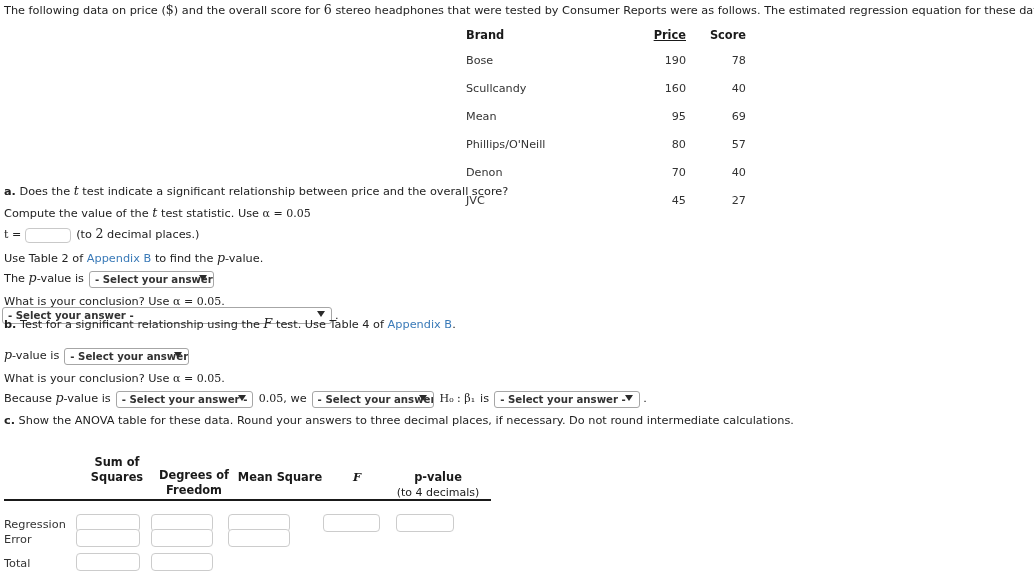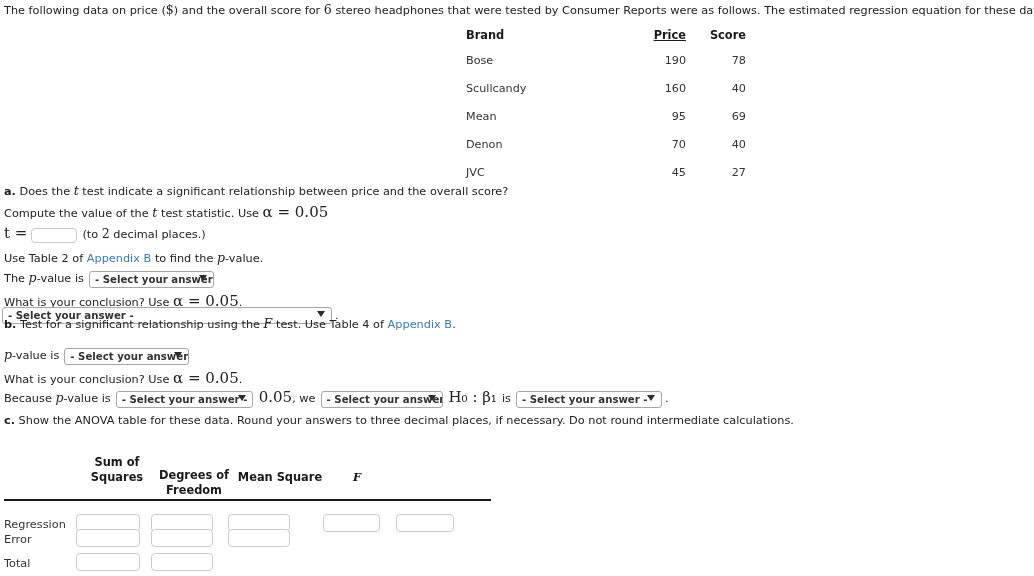--- a/index.html
+++ b/index.html
@@ -35,21 +35,21 @@
     font-family: "DejaVu Serif", "Liberation Serif", serif;
     font-style: italic;
     font-size: 12.6px;
   }
   .mathup {
     font-family: "DejaVu Serif", "Liberation Serif", serif;
     font-size: 12.6px;
   }
   .eqn {
     font-family: "DejaVu Serif", "Liberation Serif", serif;
-    font-size: 15px;
+    font-size: 11px;
   }
   .num6 {
     font-family: "DejaVu Serif", "Liberation Serif", serif;
     font-size: 12.6px;
   }
   
   .data-table {
     position: absolute;
     left: 466px;
     top: 28px;
@@ -205,20 +205,25 @@
         <td class="brand-c">Scullcandy</td>
         <td class="price-c">160</td>
         <td class="score-c">40</td>
       </tr>
       <tr>
         <td class="brand-c">Mean</td>
         <td class="price-c">95</td>
         <td class="score-c">69</td>
       </tr>
       <tr>
+        <td class="brand-c">Phillips/O'Neill</td>
+        <td class="price-c">80</td>
+        <td class="score-c">57</td>
+      </tr>
+      <tr>
         <td class="brand-c">Denon</td>
         <td class="price-c">70</td>
         <td class="score-c">40</td>
       </tr>
       <tr>
         <td class="brand-c">JVC</td>
         <td class="price-c">45</td>
         <td class="score-c">27</td>
       </tr>
     </tbody>
@@ -256,20 +261,24 @@
       </div>
       <div class="ah" style="left:152px;top:18px;width:76px;">
         <div>Degrees of</div>
         <div>Freedom</div>
       </div>
       <div class="ah" style="left:228px;top:20px;width:96px;">
         <div>Mean Square</div>
       </div>
       <div class="ah" style="left:330px;top:20px;width:46px;font-style:italic;font-family:'DejaVu Serif',serif;">
         <div>F</div>
+      </div>
+      <div class="ah" style="left:382px;top:20px;width:104px;">
+        <div>p-value</div>
+        <div class="sub">(to 4 decimals)</div>
       </div>
     </div>
     <div class="anova-rule"></div>
 
     <div class="arow" style="top:56px;margin-top:8px;">
       <div class="rlabel">Regression</div>
       <div class="abox" style="left:72px;top:0px;width:64px;"></div>
       <div class="abox" style="left:147px;top:0px;width:62px;"></div>
       <div class="abox" style="left:224px;top:0px;width:62px;"></div>
       <div class="abox" style="left:319px;top:0px;width:57px;"></div>

